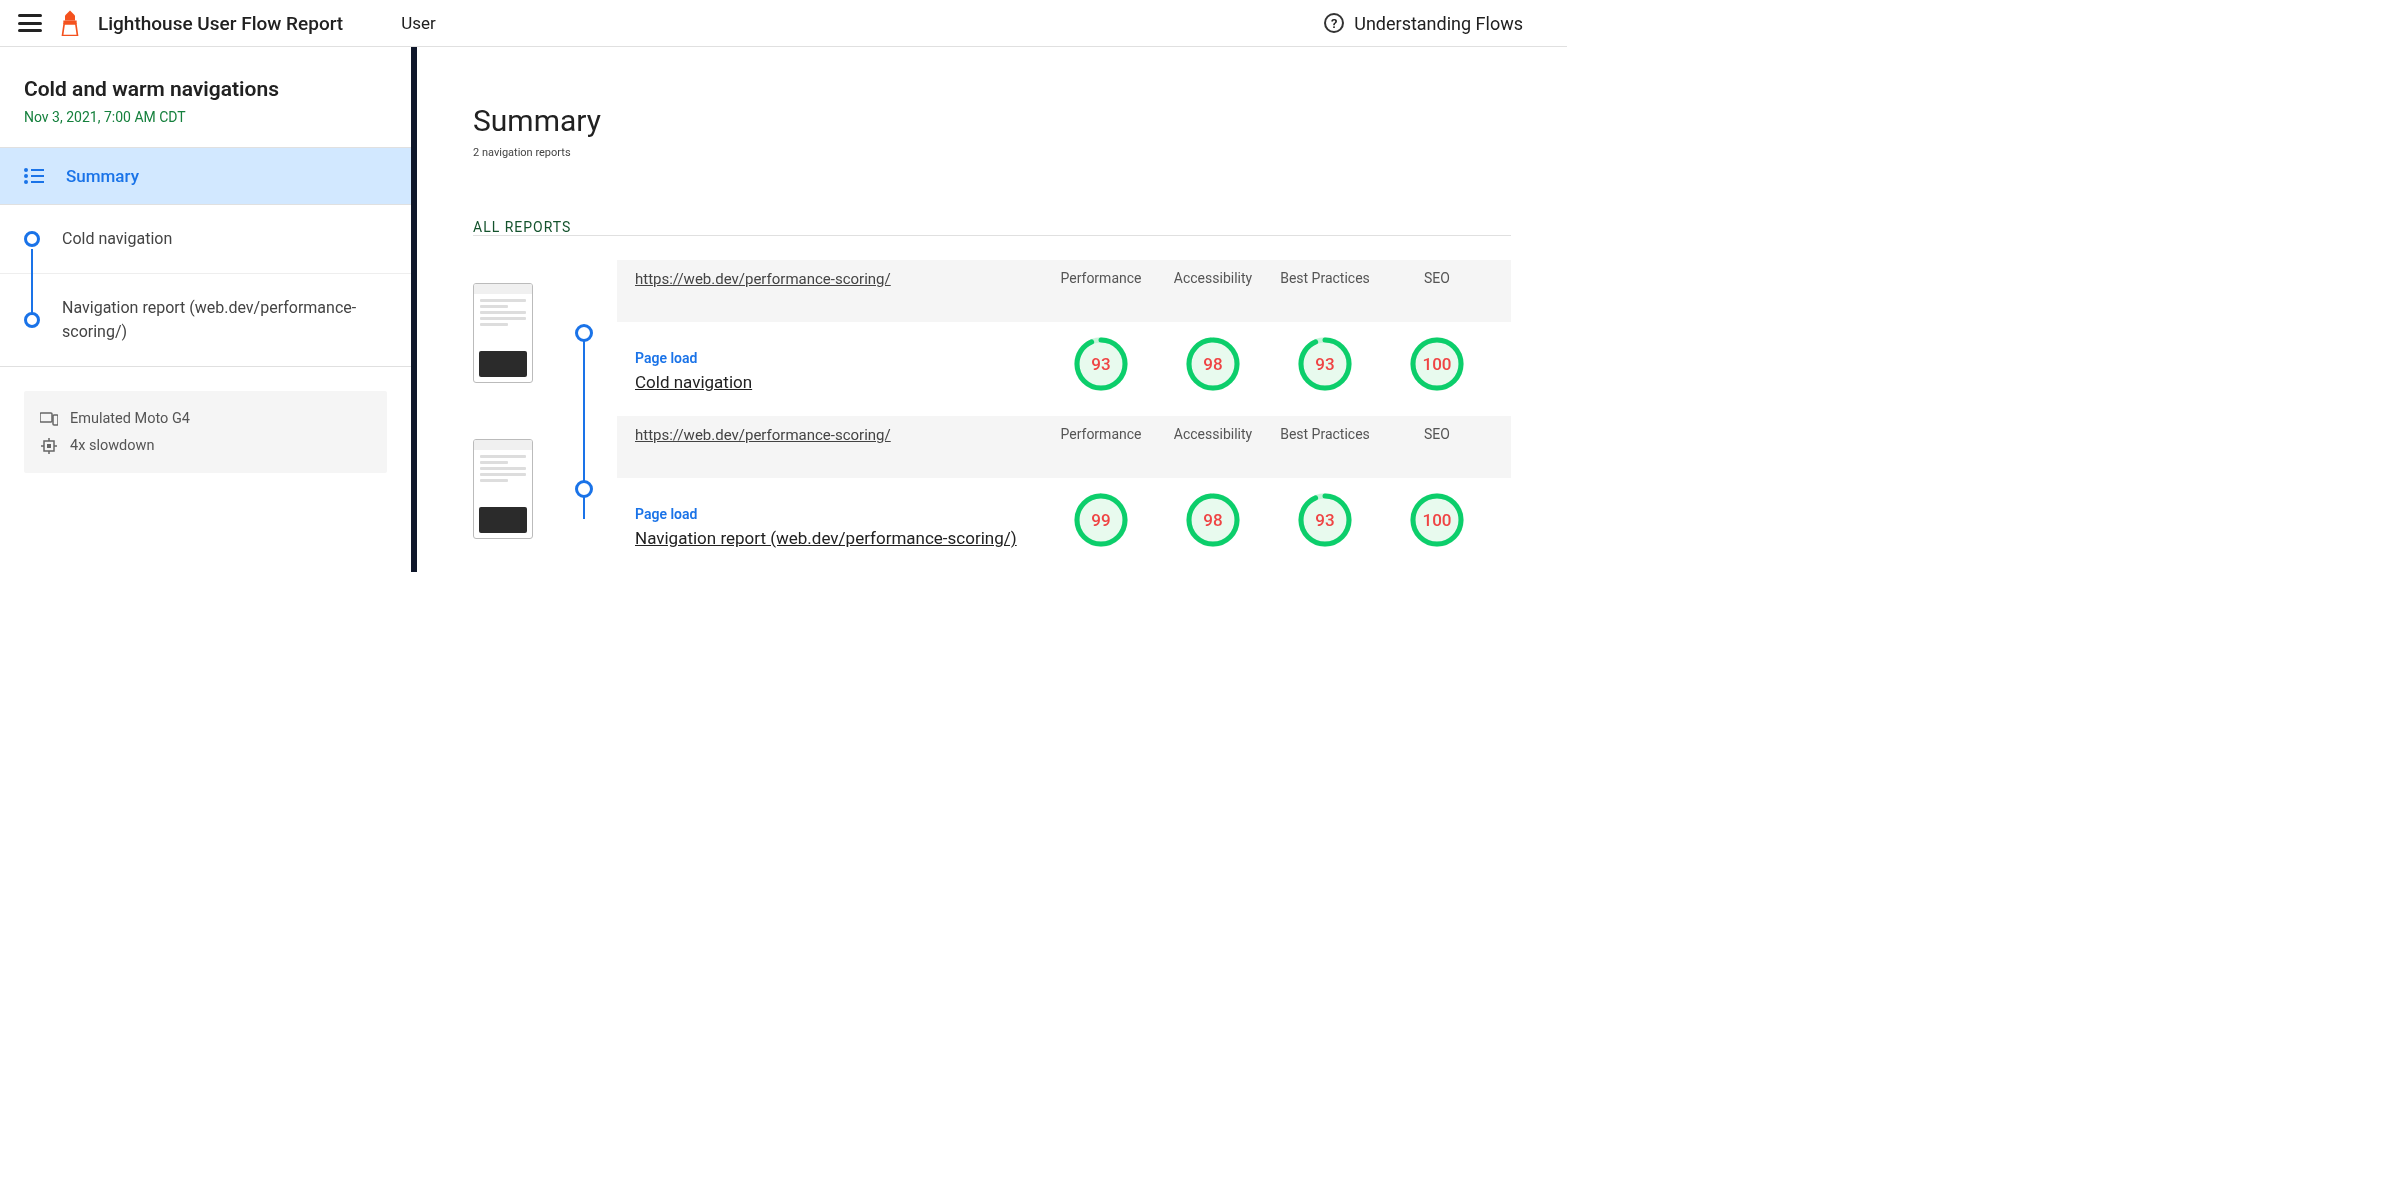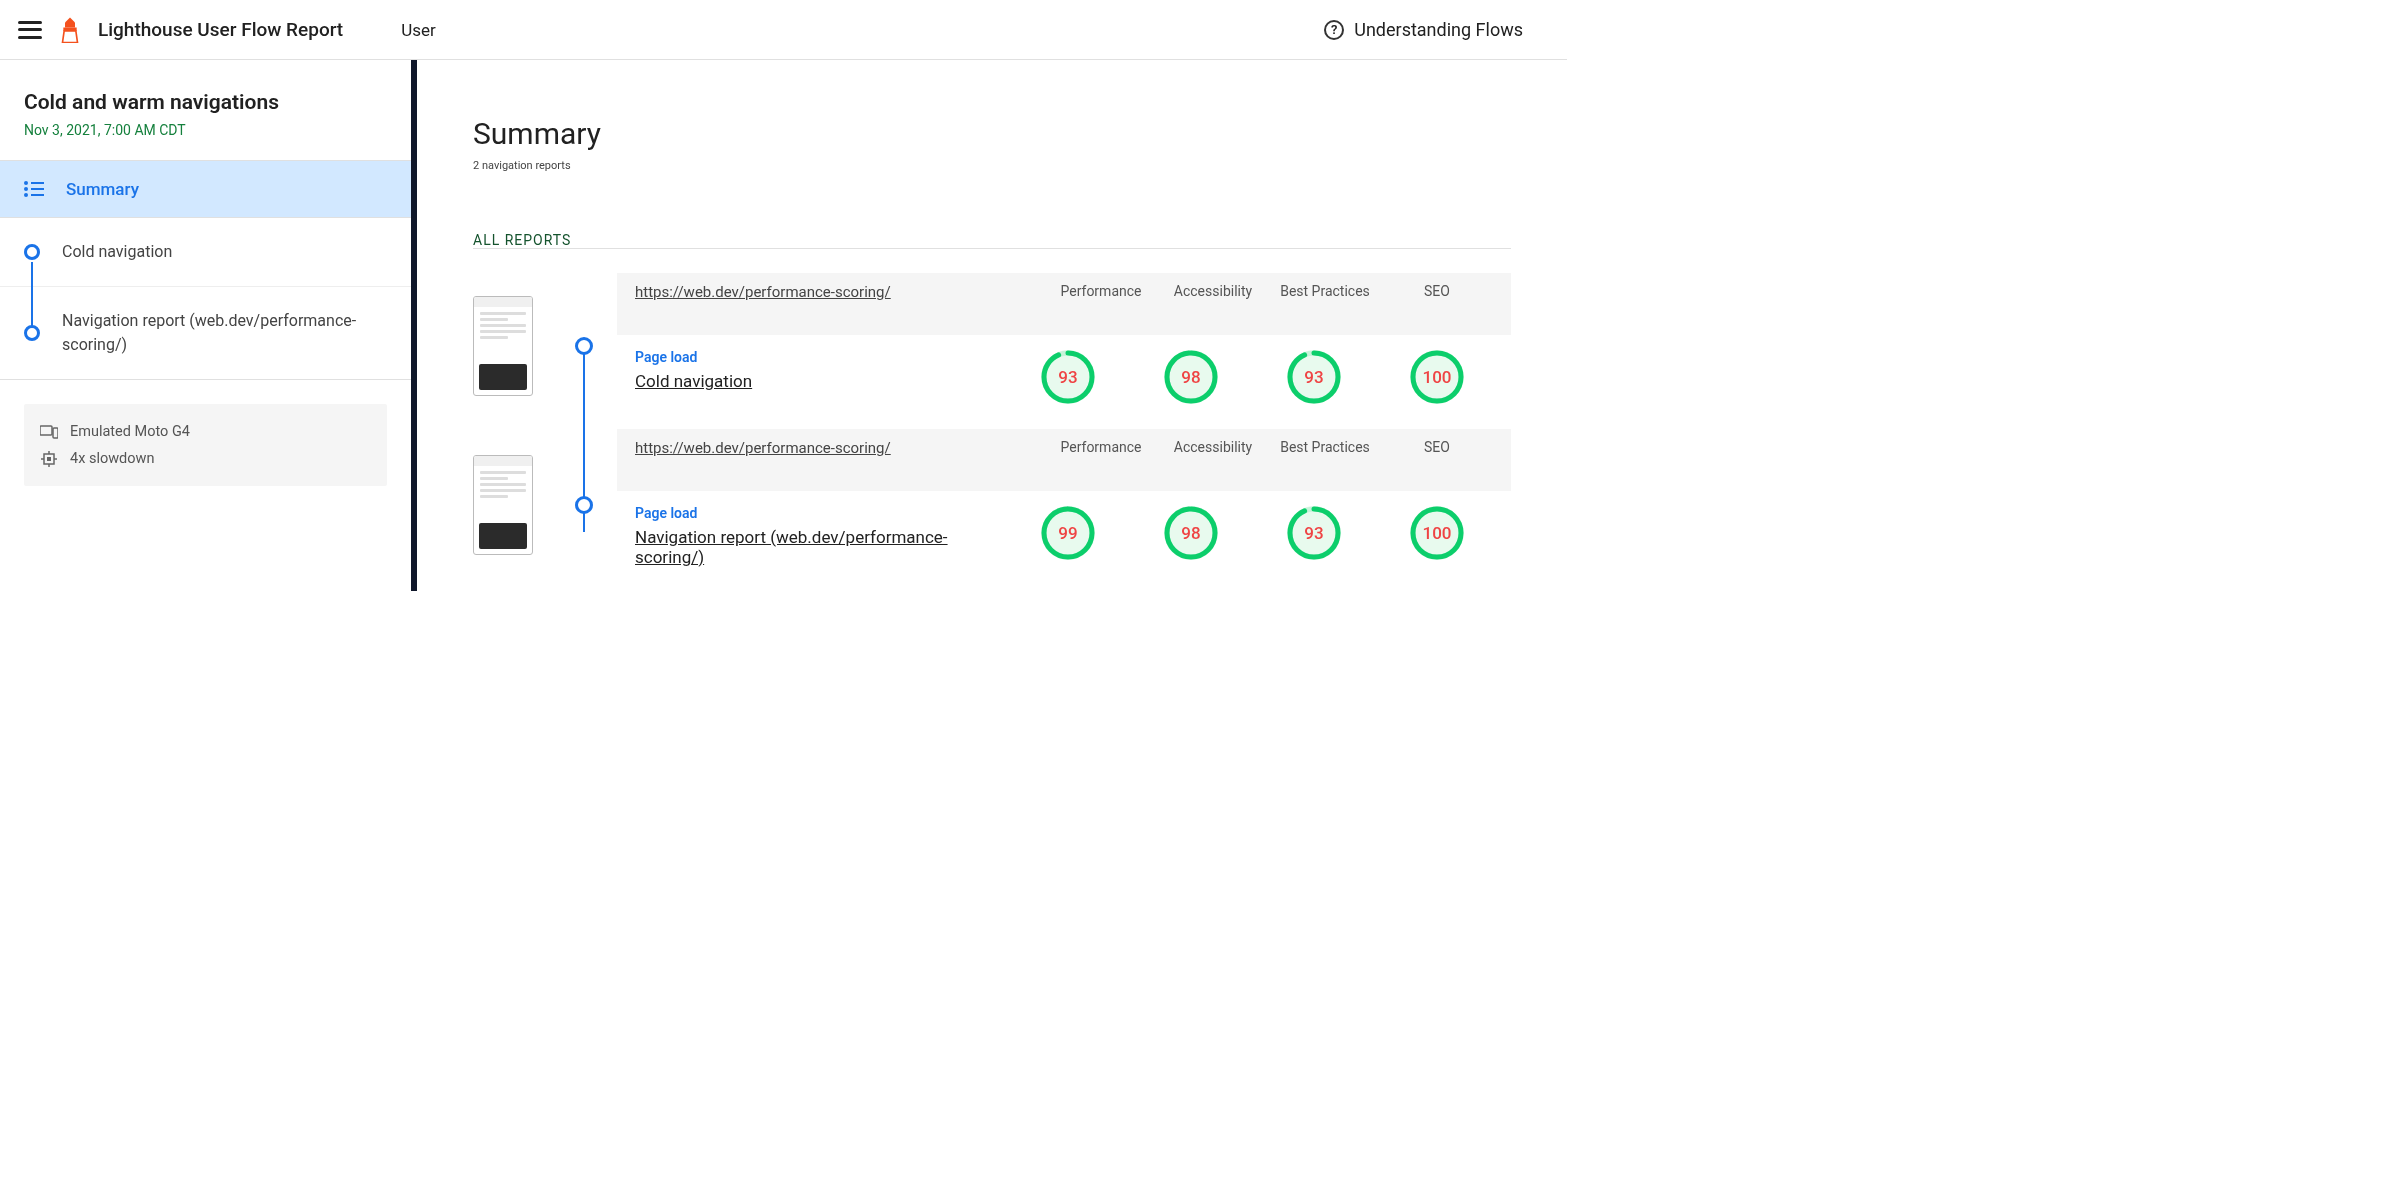--- a/index.html
+++ b/index.html
@@ -1,17 +1,17 @@
 <!DOCTYPE html>
 <html><head>
 <meta charset="utf-8">
 <style>
 * { margin: 0; padding: 0; box-sizing: border-box; }
 body { font-family: -apple-system, BlinkMacSystemFont, "Segoe UI", Roboto, Helvetica, Arial, sans-serif; background: #fff; color: #212121; width: 1567px; }
-.topbar { height: 60px; border-bottom: 1px solid #e0e0e0; display: flex; align-items: center; padding: 0 18px; gap: 18px; }
+.topbar { height: 47px; border-bottom: 1px solid #e0e0e0; display: flex; align-items: center; padding: 0 18px; gap: 18px; }
 .hamburger { width: 24px; height: 18px; display: flex; flex-direction: column; justify-content: space-between; cursor: pointer; }
 .hamburger span { display: block; height: 3px; background: #222; border-radius: 2px; }
 .lh-logo { width: 20px; height: 26px; }
 .topbar-title { font-size: 19px; font-weight: 500; }
 .save { margin-left: 40px; font-size: 17px; cursor: pointer; }
 .spacer { flex: 1; }
 .help { display: flex; align-items: center; gap: 10px; font-size: 18px; cursor: pointer; margin-right: 26px; }
 .help-icon { width: 20px; height: 20px; border: 2px solid #333; border-radius: 50%; display: flex; align-items: center; justify-content: center; font-size: 13px; font-weight: 600; }
 .layout { display: flex; }
 .sidebar { width: 417px; border-right: 6px solid #0f172a; }
@@ -44,21 +44,21 @@
 .thumb-lines div { height: 3px; background: #ddd; margin-bottom: 3px; border-radius: 1px; }
 .thumb-lines .short { width: 60%; }
 .thumb-dark { position: absolute; left: 5px; right: 5px; bottom: 5px; height: 26px; background: #2b2b2b; border-radius: 2px; }
 .timeline-col { width: 30px; display: flex; flex-direction: column; align-items: center; position: relative; flex-shrink: 0; }
 .timeline-dot { width: 18px; height: 18px; border: 3px solid #1a73e8; border-radius: 50%; background: #fff; z-index: 2; }
 .timeline-line { position: absolute; width: 2px; background: #1a73e8; left: 50%; transform: translateX(-50%); }
 .table-area { flex: 1; }
 .thead { display: flex; align-items: flex-start; background: #f5f5f5; padding: 10px 18px; min-height: 62px; }
 .thead .url { flex: 1; font-size: 15px; color: #444; text-decoration: underline; }
 .mcol { width: 112px; text-align: center; font-size: 14px; color: #555; }
-.trow { display: flex; align-items: flex-start; padding: 14px 18px; gap: 11px; }
+.trow { display: flex; align-items: flex-end; padding: 14px 18px; }
 .trow .rcell { flex: 1; }
 .rlabel { color: #1a73e8; font-size: 14px; font-weight: 600; margin-bottom: 6px; }
 .rname { font-size: 17px; color: #222; text-decoration: underline; }
 .gauge { width: 56px; height: 56px; margin: 0 auto; position: relative; }
 .gauge svg { transform: rotate(-90deg); }
 .gauge-bg { fill: #e8faee; }
 .gauge-arc { fill: none; stroke: #0cce6b; stroke-width: 5; stroke-linecap: round; }
 .gauge-ring { fill: none; stroke: #0cce6b; stroke-width: 5; opacity: 0.15; }
 .gauge-val { position: absolute; inset: 0; display: flex; align-items: center; justify-content: center; font-size: 17px; font-weight: 500; color: #ef4444; }
 .left-col { width: 78px; display: flex; flex-direction: column; align-items: center; }

